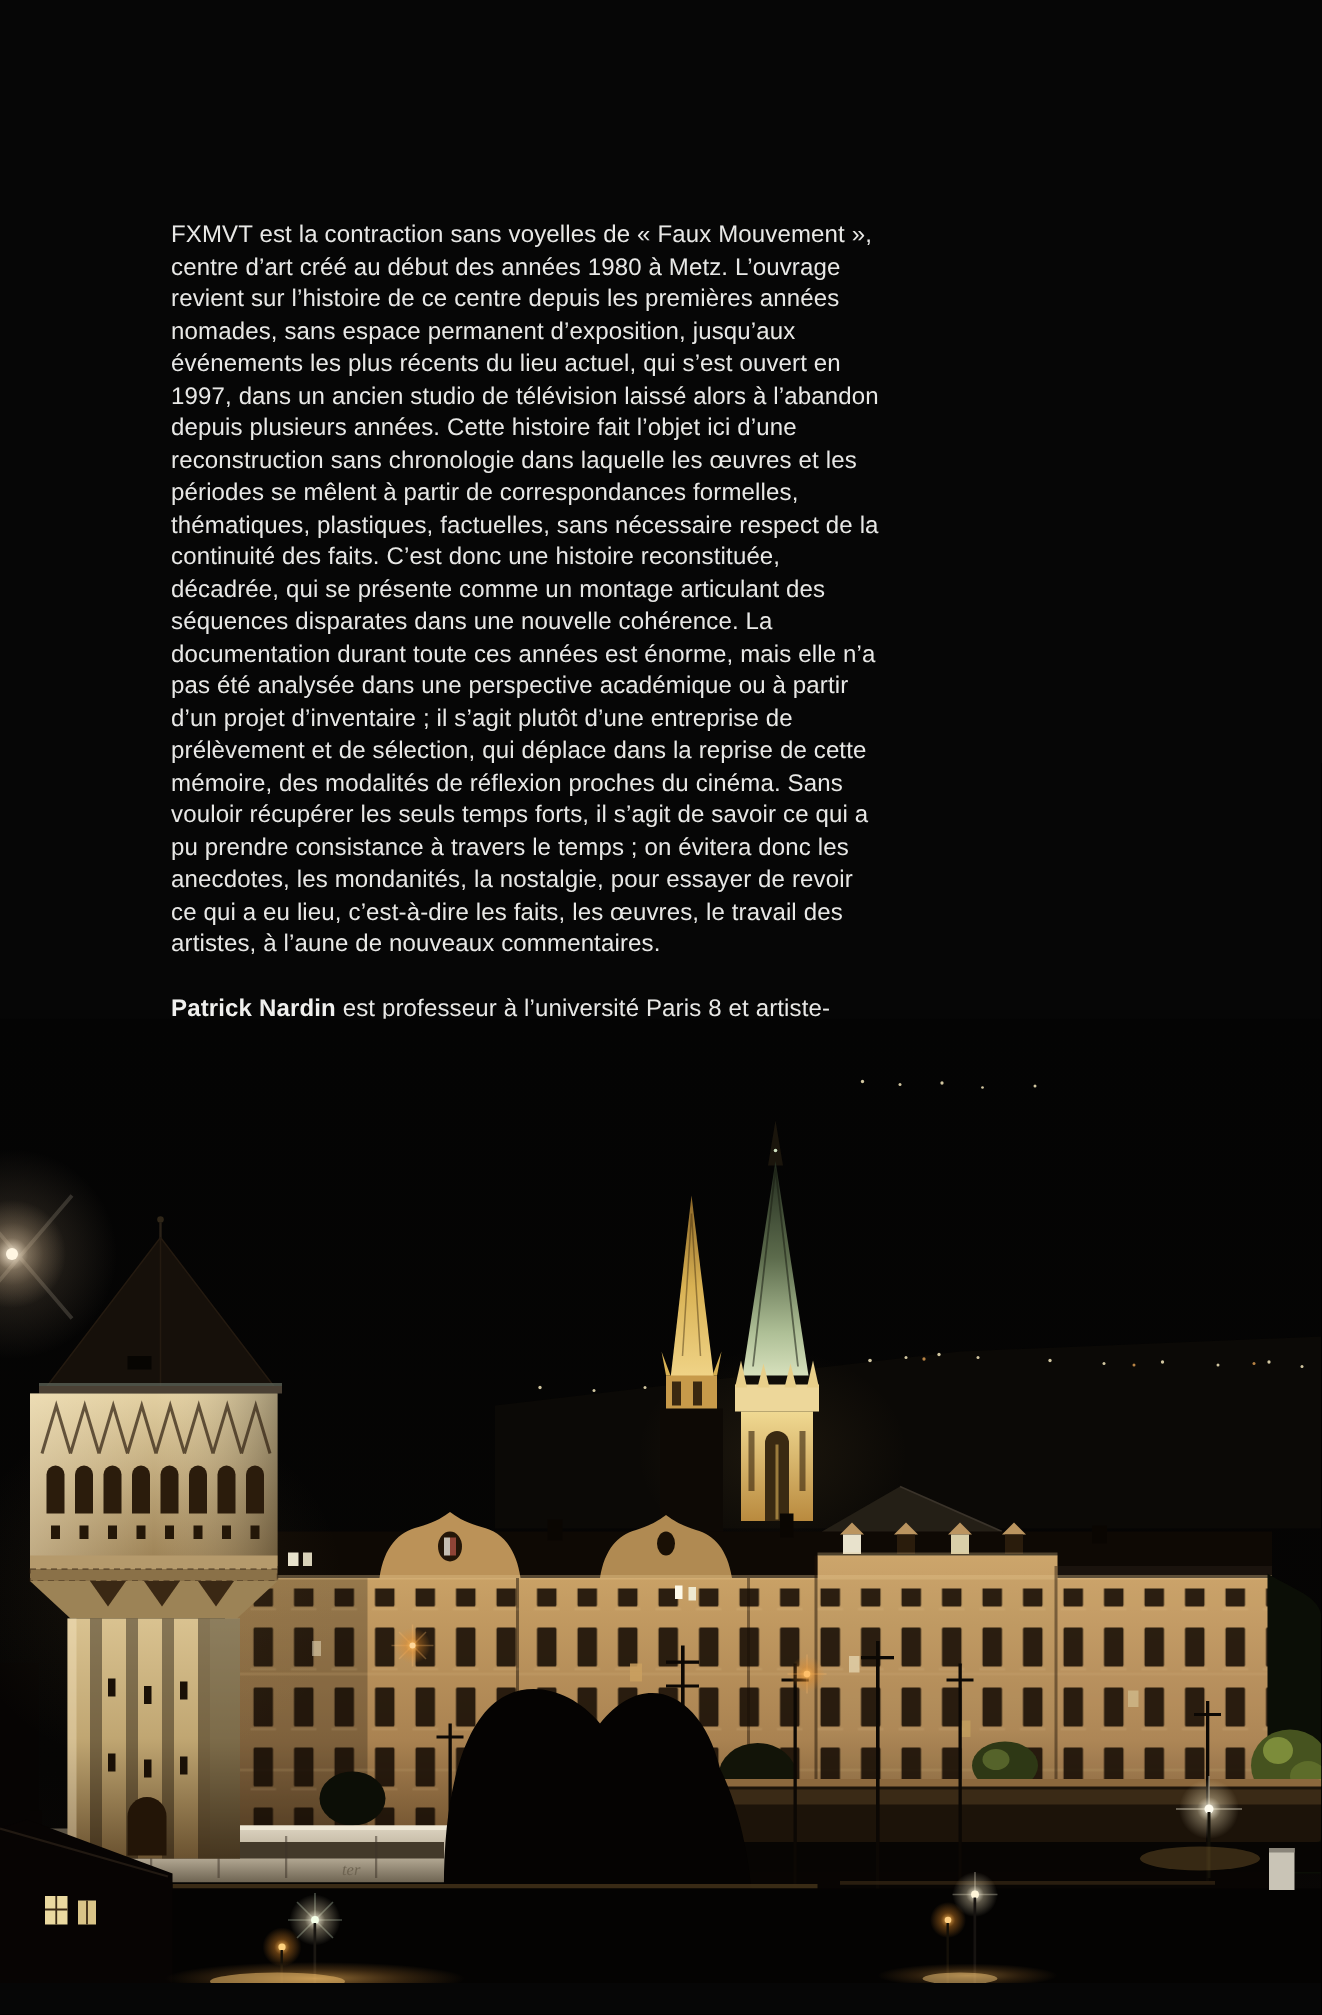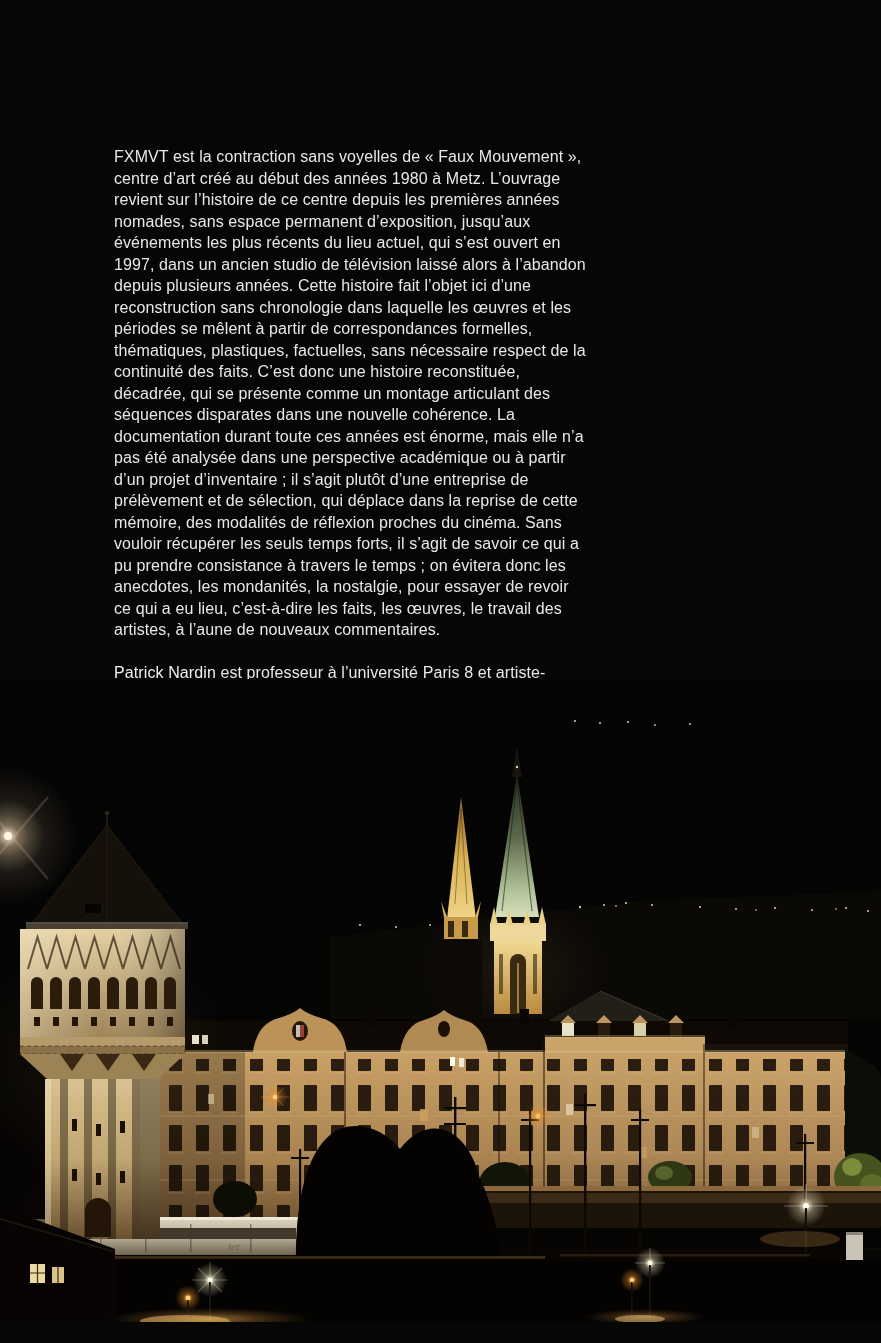--- a/index.html
+++ b/index.html
@@ -13,21 +13,21 @@
   .text-block{
     position:absolute;
     left:114px;top:146px;width:474px;
     color:#e8e8e6;
     font-size:16px;
     line-height:21.5px;
     letter-spacing:0.1px;
   }
   .text-block p{margin:0;}
   .bio{margin-top:21.5px !important;}
-  .bio strong{font-weight:normal;color:#f0f0ee;}
+  .bio strong{font-weight:bold;color:#f0f0ee;}
   .photo{
     position:absolute;left:0;top:679px;width:881px;height:643px;
   }
   .photo svg{display:block;}
 </style>
 </head>
 <body>
 
 <div class="page">
 

